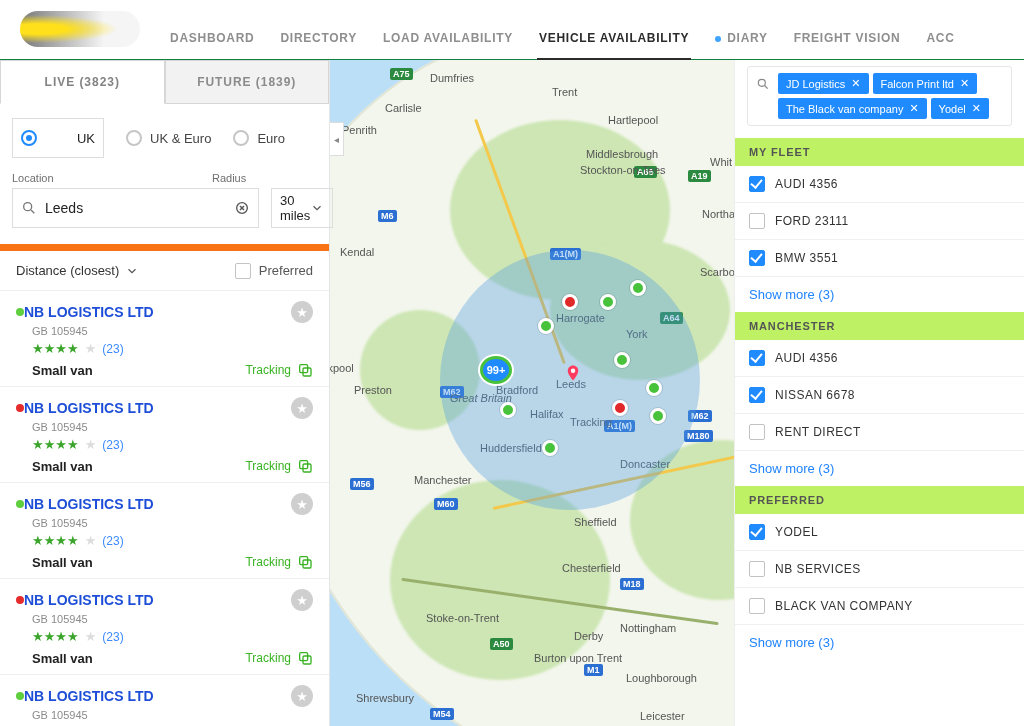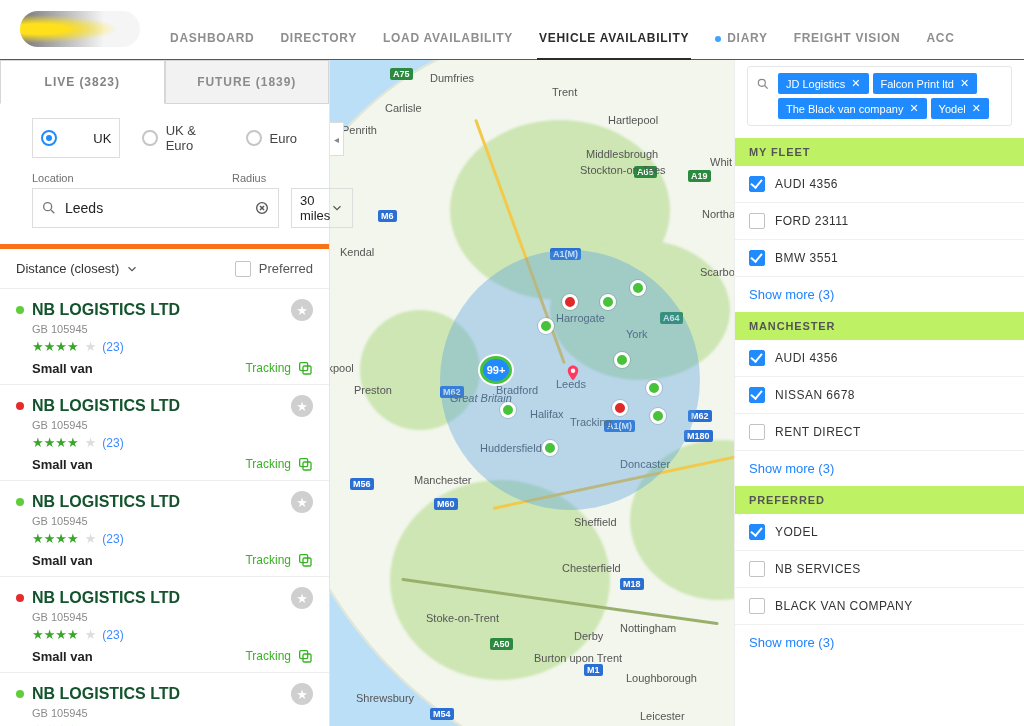--- a/index.html
+++ b/index.html
@@ -24,21 +24,21 @@
 .map   { flex:1; position:relative; overflow:hidden; background:#e9f3e2; }
 .right { width: 290px; flex: 0 0 290px; background:#fff; border-left:1px solid #eee; display:flex; flex-direction:column; }
 
 
 .tabs { display:flex; height:44px; }
 .tabs .tab { flex:1; display:flex; align-items:center; justify-content:center;
   font-size:12px; font-weight:700; letter-spacing:.08em; color:#838383;
   border:1px solid #d6d6d6; border-bottom:1px solid #fff; background:#fff; cursor:pointer; }
 .tabs .tab.inactive { background:#f2f2f2; border-bottom-color:#d6d6d6; color:#8b8b8b; font-weight:600; }
 
-.filters { padding: 14px 32px 16px; border-bottom:5px solid #f97316; }
+.filters { padding: 14px 12px 16px; border-bottom:7px solid #f97316; }
 .radios { display:flex; gap:22px; margin-bottom:14px; }
 .radio { display:flex; align-items:center; gap:8px; font-size:13px; color:#444; cursor:pointer; }
 .radio .r { width:16px; height:16px; border-radius:50%; border:2px solid #c6c6c6; display:inline-block; position:relative; }
 .radio.sel .r { border-color:#1f8bff; }
 .radio.sel .r::after { content:""; position:absolute; inset:3px; border-radius:50%; background:#1f8bff; }
 
 .labelrow { display:flex; gap:12px; font-size:11px; color:#6f6f6f; margin-bottom:4px; }
 .labelrow .l1 { width: 188px; }
 .inputs { display:flex; gap:12px; }
 .loc { flex:1; height:40px; border:1px solid #ddd; display:flex; align-items:center; padding:0 8px; gap:8px; }
@@ -46,21 +46,21 @@
 .sel { width:92px; height:40px; border:1px solid #ddd; display:flex; align-items:center; justify-content:space-between; padding:0 8px; font-size:13px; color:#222; cursor:pointer; }
 
 .sortrow { height:40px; display:flex; align-items:center; justify-content:space-between; padding:0 16px; border-bottom:1px solid #eee; font-size:13px; color:#333; }
 .sortrow .sort { display:flex; align-items:center; gap:6px; cursor:pointer; }
 .sortrow .pref { display:flex; align-items:center; gap:8px; color:#555; }
 .cbx { width:16px; height:16px; border:1px solid #c4c4c4; border-radius:2px; }
 
 .results { flex:1; overflow:auto; }
 .card { padding: 10px 16px 8px; border-bottom:1px solid #eee; }
 .card .row1 { display:flex; align-items:center; justify-content:space-between; }
-.card .title { display:flex; align-items:center; gap:8px; font-weight:700; font-size:16px; color:#14532d; }
+.card .title { display:flex; align-items:center; font-weight:700; font-size:14px; color:#1d4ed8; }
 .dotg { width:8px; height:8px; border-radius:50%; background:#5fce3c; }
 .dotr { width:8px; height:8px; border-radius:50%; background:#e52c2c; }
 .starbtn { width:22px; height:22px; border-radius:50%; background:#cfcfcf; display:flex; align-items:center; justify-content:center; color:#fff; font-size:13px; cursor:pointer; }
 .card .sub { font-size:11px; color:#8b8b8b; margin-left:16px; margin-top:2px; }
 .card .rating { margin-left:16px; margin-top:4px; font-size:13px; color:#3aa52a; display:flex; align-items:center; gap:6px; }
 .card .rating .cnt { color:#3d8bff; font-size:12px; }
 .card .row2 { display:flex; align-items:center; justify-content:space-between; margin-top:6px; }
 .card .type { font-size:13px; font-weight:700; color:#222; margin-left:16px; }
 .card .track { font-size:12px; color:#38b321; display:flex; align-items:center; gap:6px; cursor:pointer; }
 .track svg { width:16px; height:16px; }

